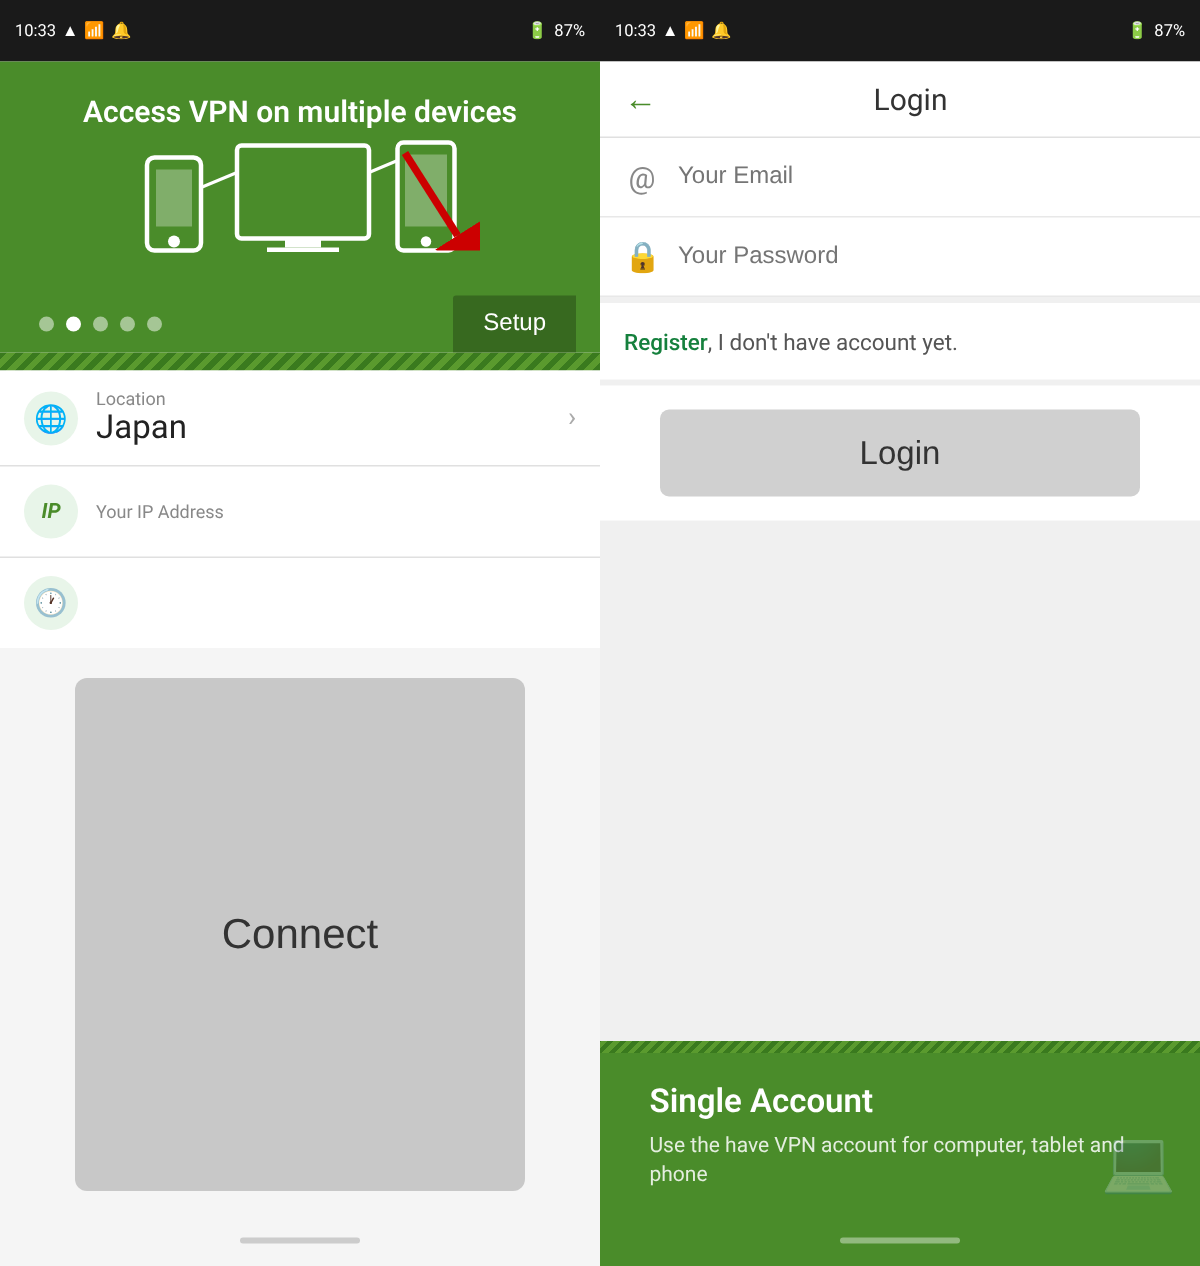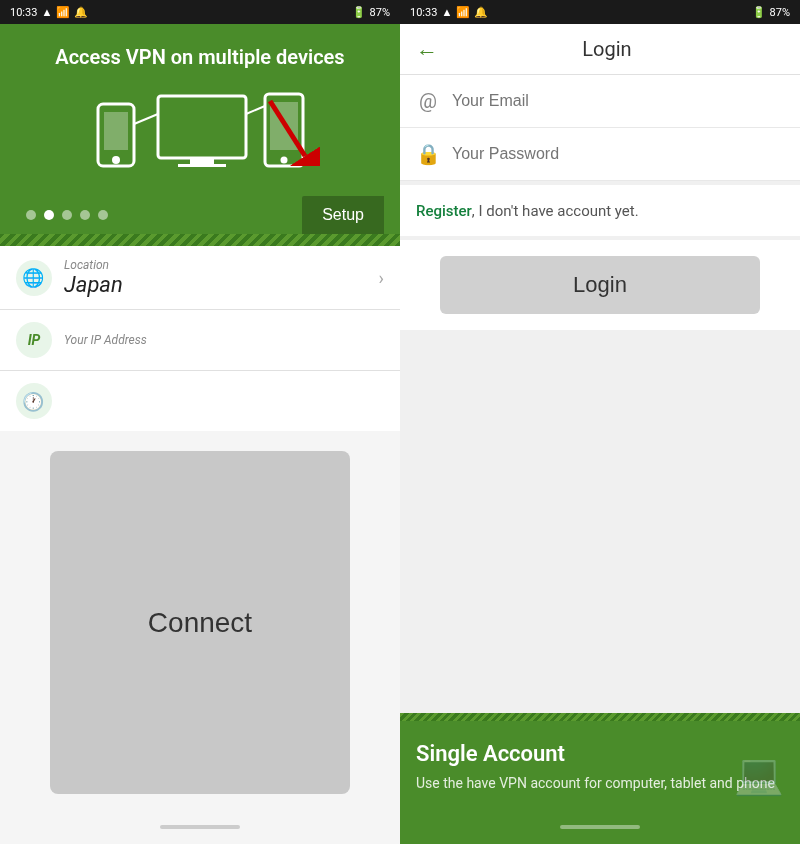--- a/index.html
+++ b/index.html
@@ -7,21 +7,21 @@
       width: 800px;
       height: 844px;
       font-family: 'Roboto', Arial, sans-serif;
       display: flex;
       overflow: hidden;
       background: #f0f0f0;
     }
 
     
     .status-bar {
-      height: 24px;
+      height: 41px;
       background: #1a1a1a;
       display: flex;
       align-items: center;
       justify-content: space-between;
       padding: 0 10px;
       font-size: 11px;
       color: white;
       flex-shrink: 0;
     }
     .status-bar-left { display: flex; align-items: center; gap: 4px; }
@@ -49,21 +49,20 @@
       position: relative;
       flex-shrink: 0;
     }
 
     .hero-title {
       color: white;
       font-size: 20px;
       text-align: center;
       font-weight: 600;
       line-height: 1.3;
-      margin-bottom: 16px;
     }
 
     
     .hero-bottom {
       display: flex;
       align-items: center;
       justify-content: space-between;
       width: 100%;
       padding: 12px 0 0 0;
       gap: 12px;
@@ -130,21 +129,20 @@
       background: #e8f5e9;
       display: flex;
       align-items: center;
       justify-content: center;
       flex-shrink: 0;
       font-size: 18px;
     }
 
     .info-content {
       flex: 1;
-      font-style: italic;
     }
 
     .info-label {
       font-size: 12px;
       color: #888;
     }
 
     .info-value {
       font-size: 22px;
       color: #222;
@@ -302,21 +300,21 @@
 
     
     .login-spacer {
       flex: 1;
       background: #f0f0f0;
     }
 
     
     .bottom-green {
       background: #4a8c2a;
-      padding: 20px 16px;
+      padding: 20px 33px;
       flex-shrink: 0;
       position: relative;
       overflow: hidden;
     }
 
     .bottom-green-title {
       color: white;
       font-size: 22px;
       font-weight: 600;
       margin-bottom: 8px;

